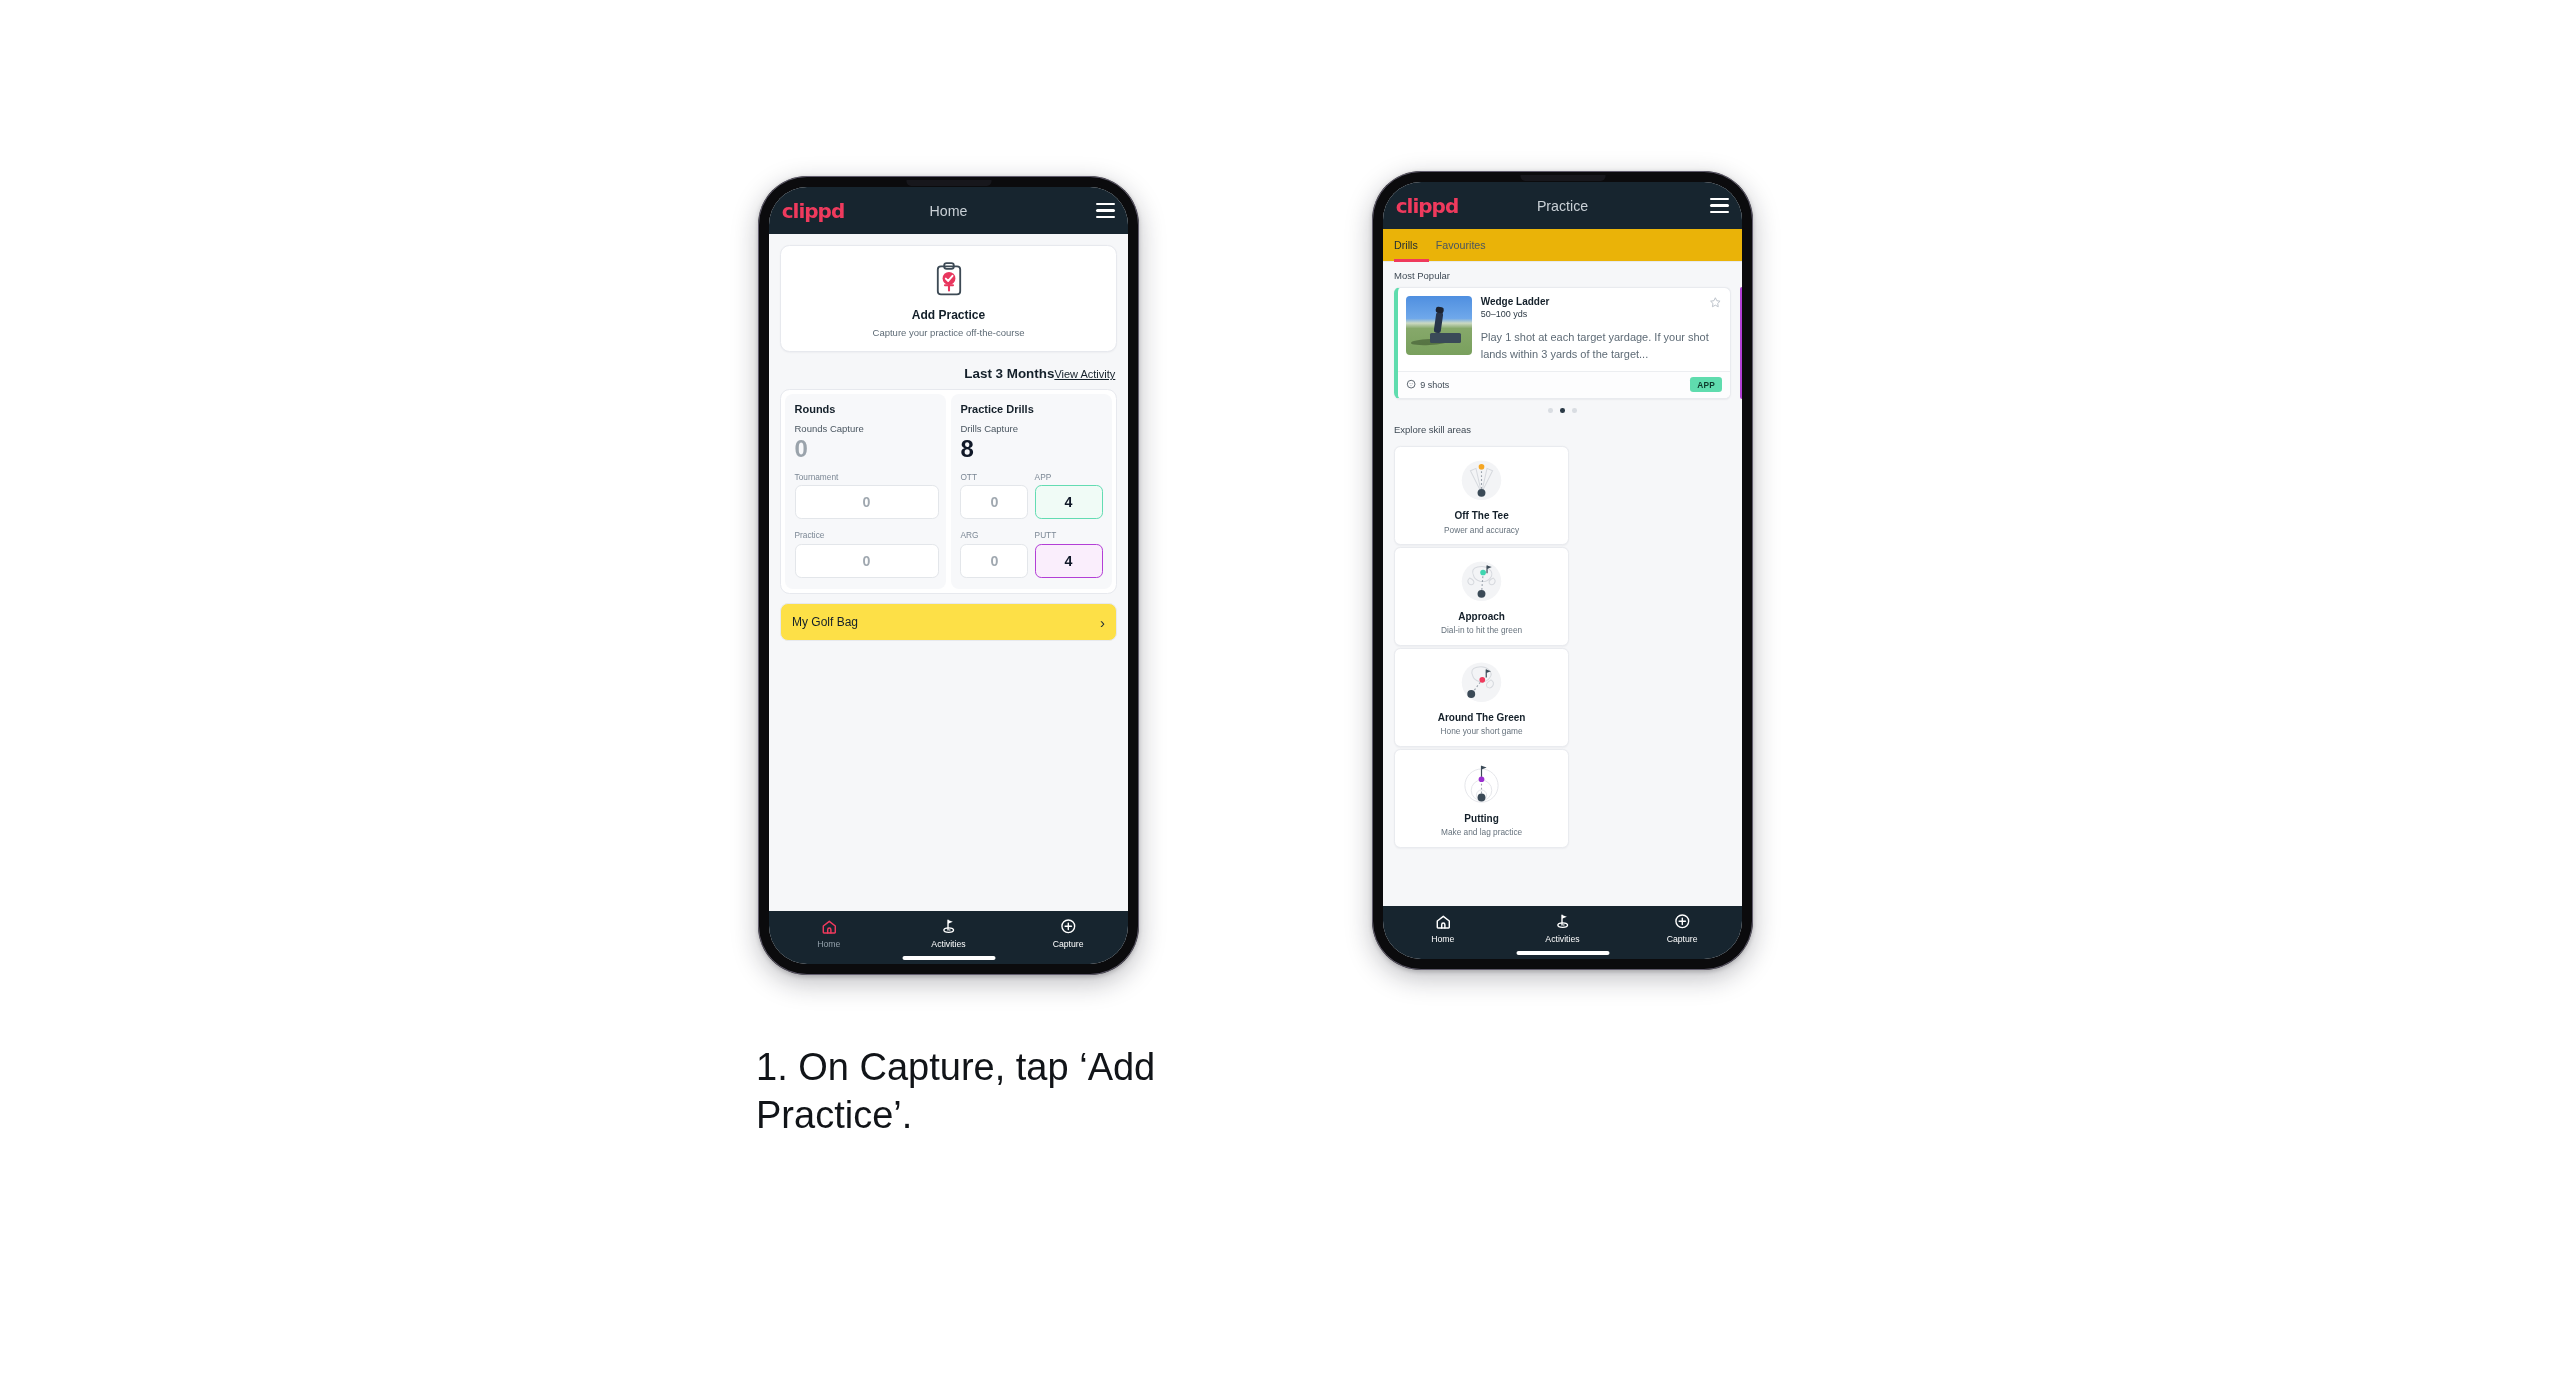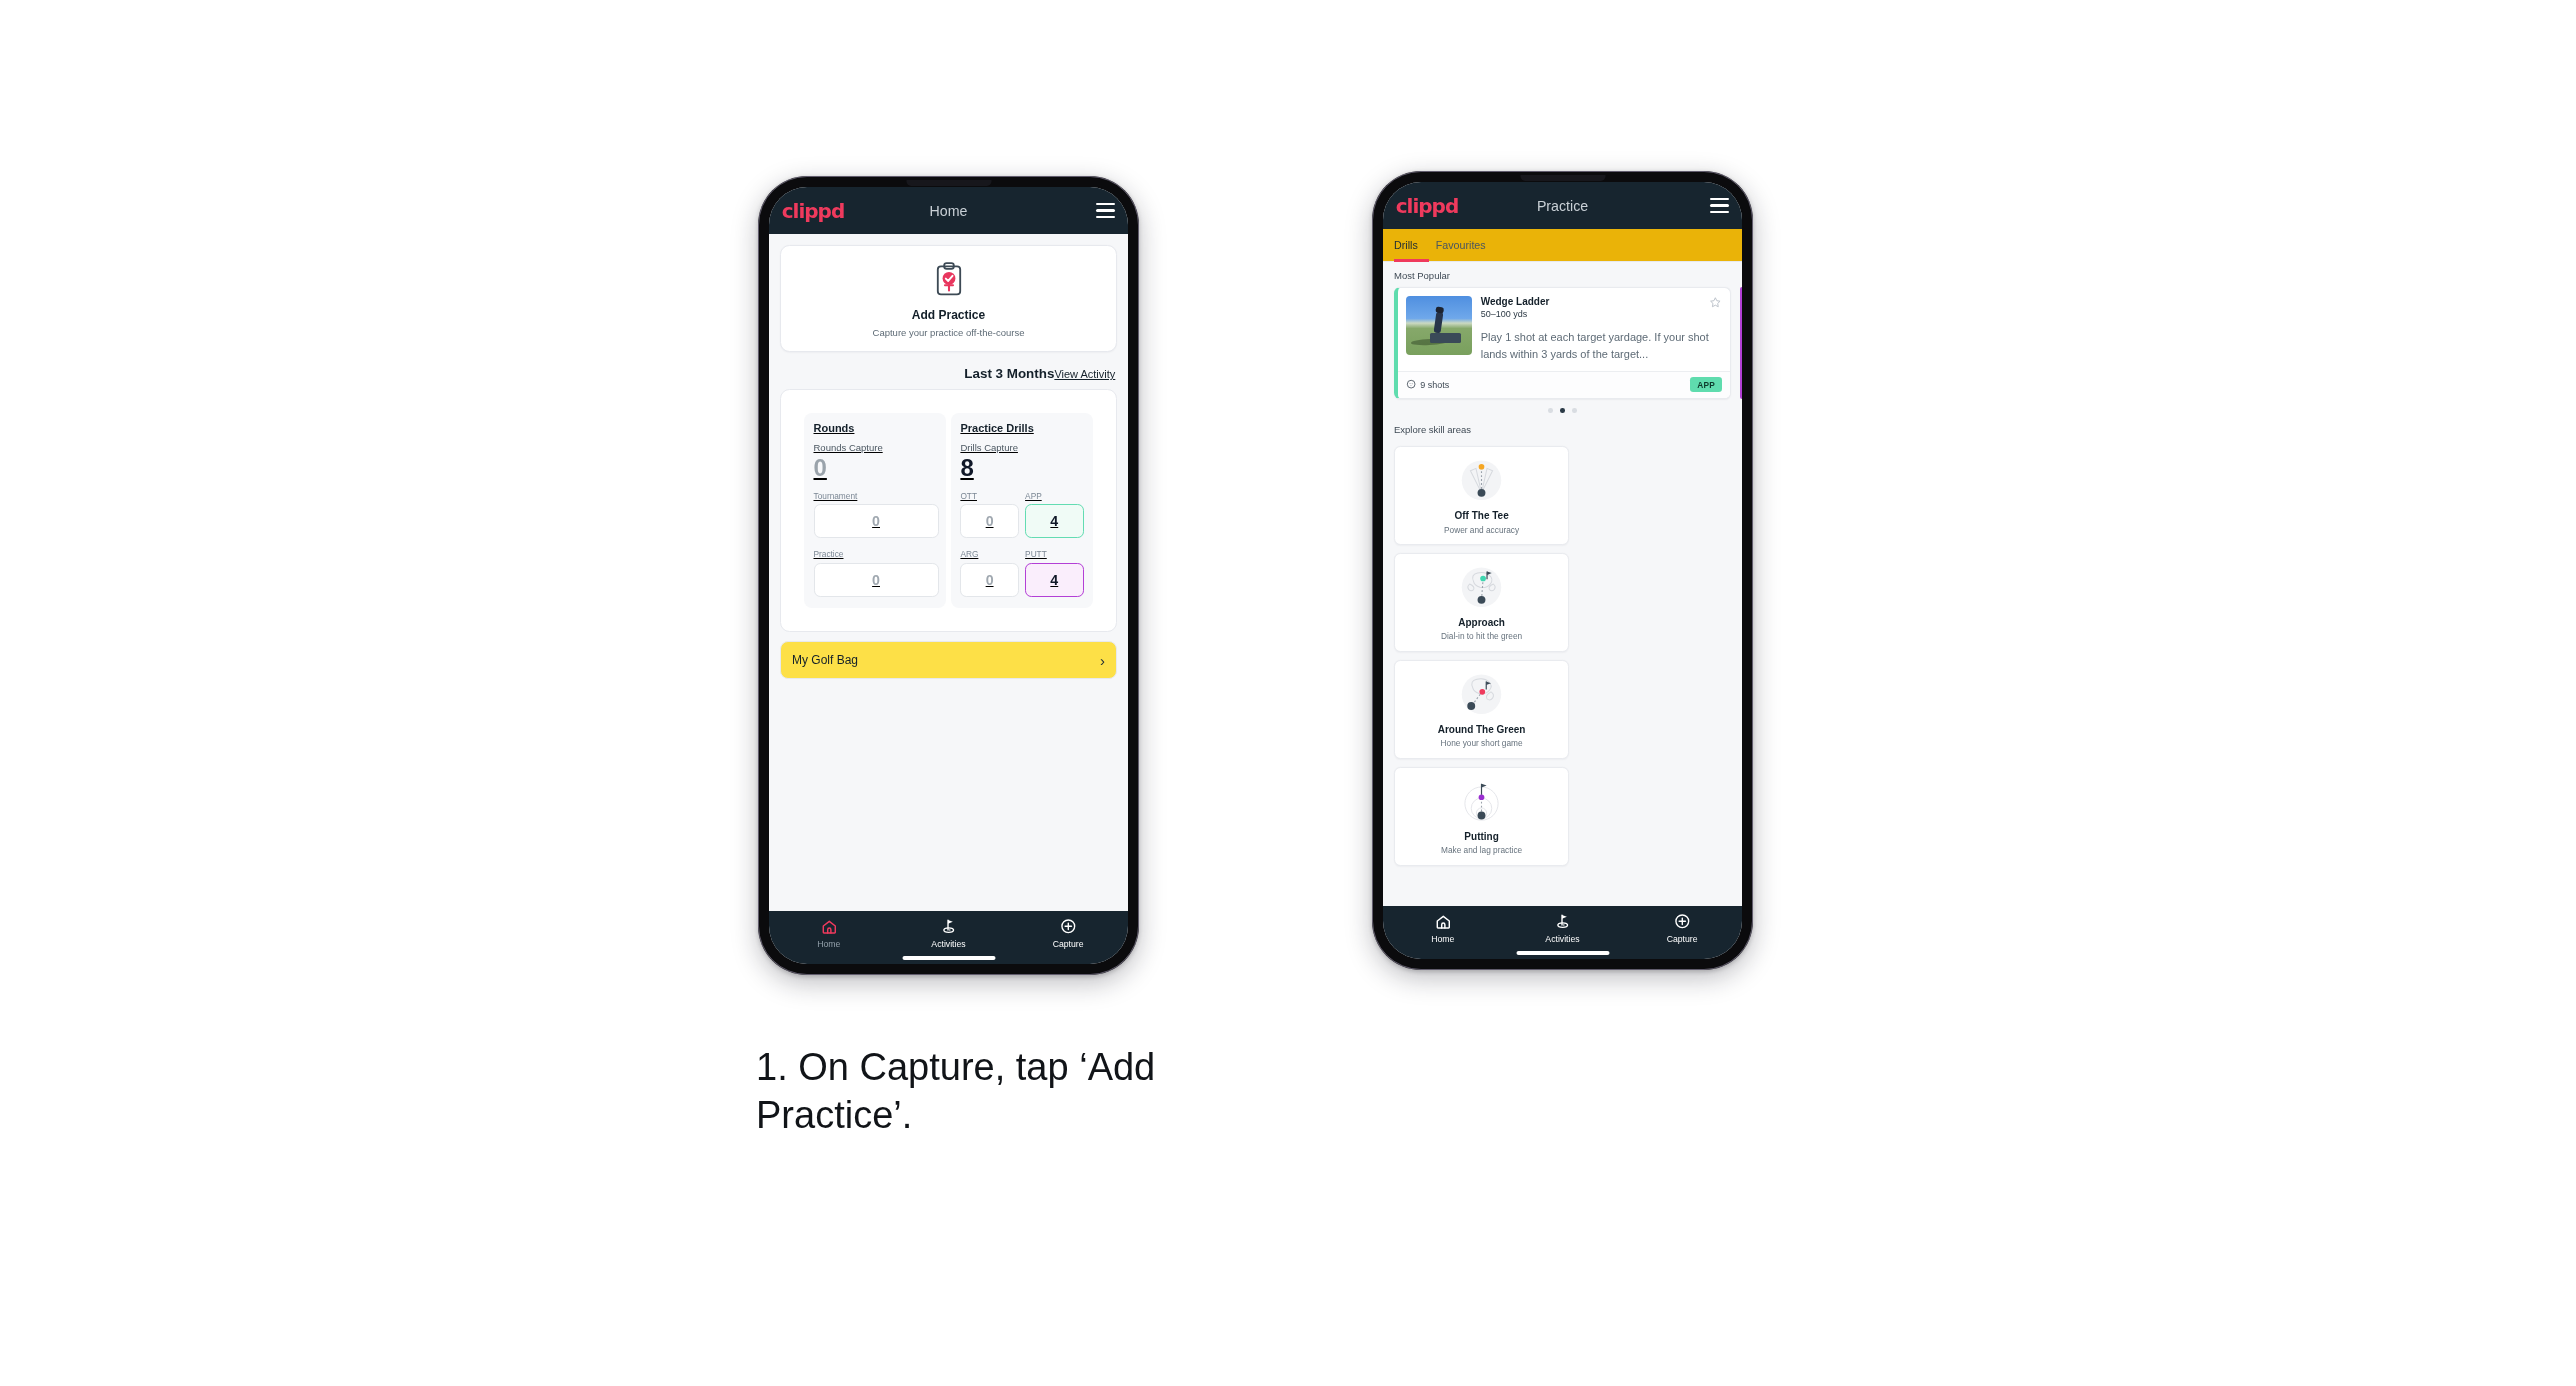--- a/index.html
+++ b/index.html
@@ -61,21 +61,21 @@
   .section-head{
     display:flex;align-items:baseline;justify-content:flex-end;
     padding:14.2px 12.7px 8px;
     margin-left:40px;
   }
   .section-title{font-size:13.4px;font-weight:700;color:#14202a;}
   .link{font-size:11px;color:#14202a;text-decoration:underline;}
 
   .stats-card{
     margin:0 11px;background:#fff;border:0.8px solid #e7e9ee;border-radius:9.5px;
-    display:flex;padding:23px;gap:1.6px;text-decoration:underline;
+    display:flex;padding:4px;gap:1.6px;
   }
   .stat-col{flex:1;background:#f7f8fa;border-radius:8px;padding:9.5px 9.5px 11px;}
   .stat-col + .stat-col{margin-left:3.2px;}
   .stat-h{font-size:11px;font-weight:700;color:#14202a;}
   .stat-cap{font-size:9.5px;color:#4a5660;margin-top:8px;}
   .stat-big{font-size:24px;font-weight:700;line-height:1.05;margin-top:1.6px;color:#9aa3ab;}
   .stat-big.dark{color:#101828;}
   .mini-grid{display:flex;gap:6.3px;margin-top:11px;}
   .mini{flex:1;}
   .mini-lab{font-size:8.3px;color:#7b8794;margin-bottom:3.2px;}
@@ -159,21 +159,21 @@
     margin-left:auto;background:#5fdcae;color:#0e3a2c;font-size:8.3px;font-weight:700;
     padding:2.4px 7.1px;border-radius:3.2px;letter-spacing:0.2px;
   }
   .peek{
     position:absolute;right:-1.6px;top:0;bottom:0;width:4px;background:#b33fd6;border-radius:2.4px;
   }
   .dots{display:flex;gap:7.1px;justify-content:center;padding:9.5px 0 3.2px;}
   .dot{width:4.7px;height:4.7px;border-radius:50%;background:#d9dde2;}
   .dot.on{background:#2b3a46;}
 
-  .skill-grid{display:flex;flex-wrap:wrap;gap:8px;padding:4.7px 11px 0;}
+  .skill-grid{display:flex;flex-wrap:wrap;gap:2px;padding:4.7px 11px 0;}
   .skill-card{
     width:calc(50% - 4.7px);background:#fff;border:0.8px solid #e9ebef;border-radius:6.3px;
     padding:9.5px 4.7px 9.5px;text-align:center;box-shadow:0 0.8px 1.6px rgba(16,24,40,.04);
   }
   .skill-ico{height:49px;display:flex;align-items:center;justify-content:center;}
   .skill-t{font-size:10px;font-weight:700;color:#14202a;margin-top:4.7px;}
   .skill-s{font-size:8.3px;color:#66727d;margin-top:3.2px;}
 
   
   .caption{

